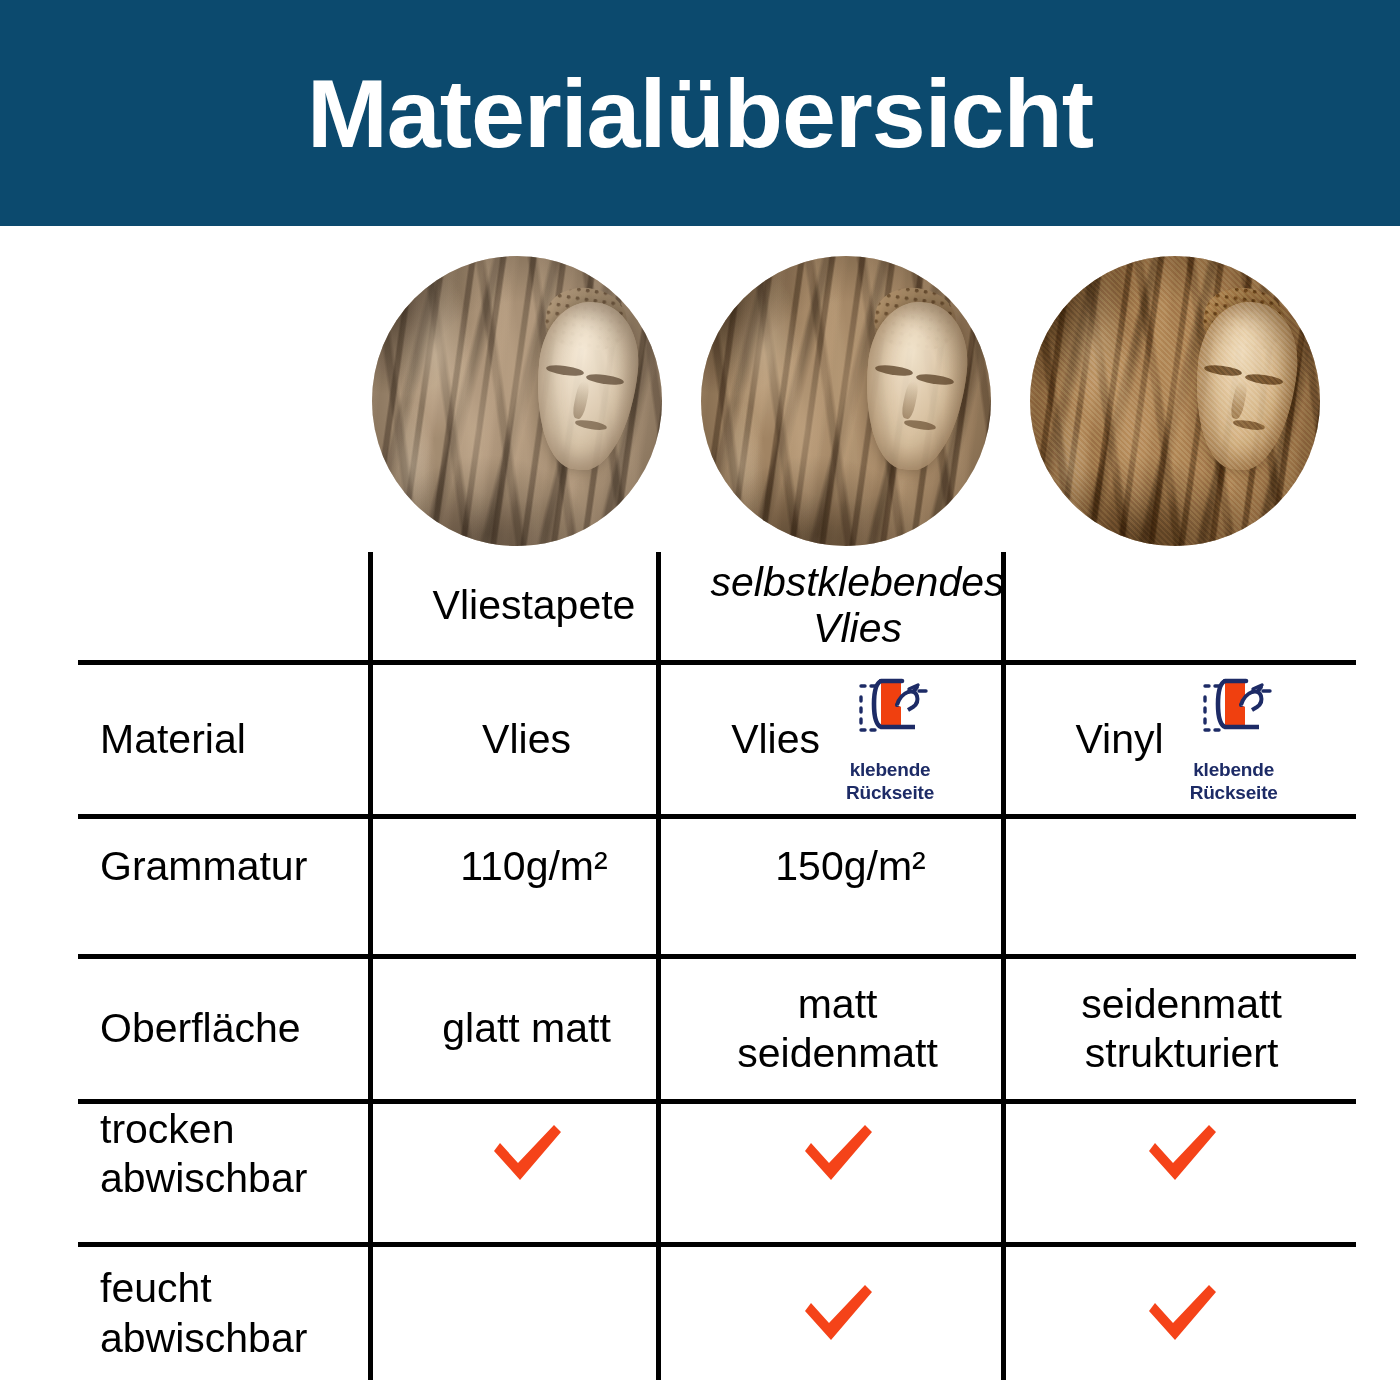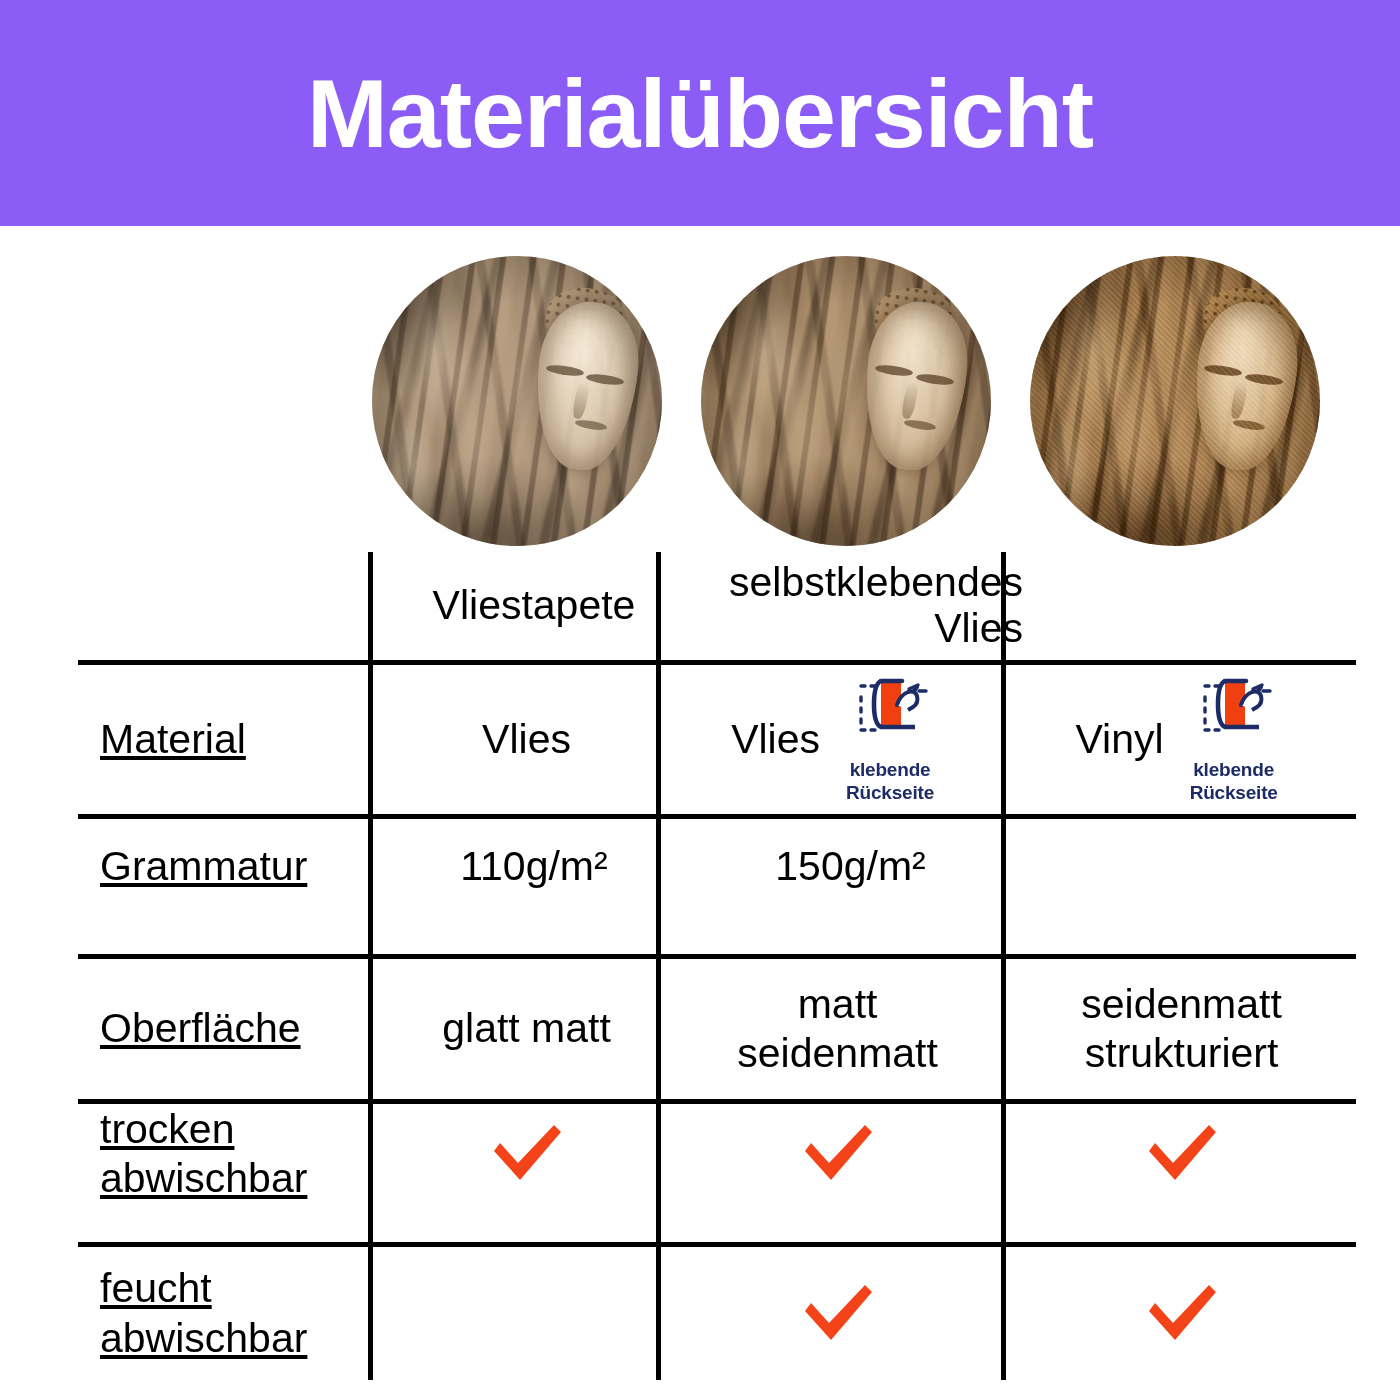--- a/index.html
+++ b/index.html
@@ -7,21 +7,21 @@
     width:1400px;height:1400px;
     background:#ffffff;
     font-family:"Liberation Sans","DejaVu Sans",sans-serif;
     overflow:hidden;
     position:relative;
   }
 
   
   .header-band{
     position:absolute;left:0;top:0;width:1400px;height:226px;
-    background:#8b5cf6;
+    background:#0c4a6e;
     display:flex;align-items:center;justify-content:center;
   }
   .header-title{
     color:#ffffff;
     font-size:97px;
     font-weight:bold;
     letter-spacing:-1px;
     line-height:1;
     white-space:nowrap;
   }
@@ -127,21 +127,21 @@
   
   .vline{position:absolute;width:5px;background:#000;top:0;}
   .v1{left:290px;}
   .v2{left:578px;}
   .v3{left:923px;}
   
   .hline{position:absolute;left:0;width:1278px;height:5px;background:#000;}
 
   .row{position:absolute;left:0;width:1278px;display:flex;}
   .cell{display:flex;align-items:center;justify-content:center;text-align:center;}
-  .cell.head{width:290px;justify-content:flex-start;padding-left:22px;text-align:left;text-decoration:underline;}
+  .cell.head{width:290px;justify-content:flex-start;padding-left:22px;text-align:left;}
   .c1{width:288px;}
   .c2{width:345px;}
   .c3{width:355px;}
 
   .colhead-row{top:0;height:108px;align-items:flex-start;}
   .colhead-row .cell{height:108px;align-items:center;}
   .colhead{font-size:41px;line-height:1.12;}
   .colhead.two-line{align-items:center;}
   .colhead-inner{display:block;}
 
@@ -230,21 +230,21 @@
   <div class="hline" style="top:402px;"></div>
   <div class="hline" style="top:547px;"></div>
   <div class="hline" style="top:690px;"></div>
 
   <div class="row colhead-row" style="top:0;">
     <div class="cell head"></div>
     <div class="cell c1 colhead">
       <span class="colhead-inner">Vliestapete</span>
     </div>
     <div class="cell c2 colhead two-line">
-      <div style="width:100%;text-align:right;padding-left:14px;">
+      <div style="width:100%;text-align:center;padding-left:14px;font-style:italic;">
         <span class="colhead-inner">selbstklebendes</span>
         <span class="colhead-inner">Vlies</span>
       </div>
     </div>
   </div>
 
   <div class="row" style="top:113px;height:149px;">
     <div class="cell head label-text">Material</div>
 
     <div class="cell c1 body-text">

